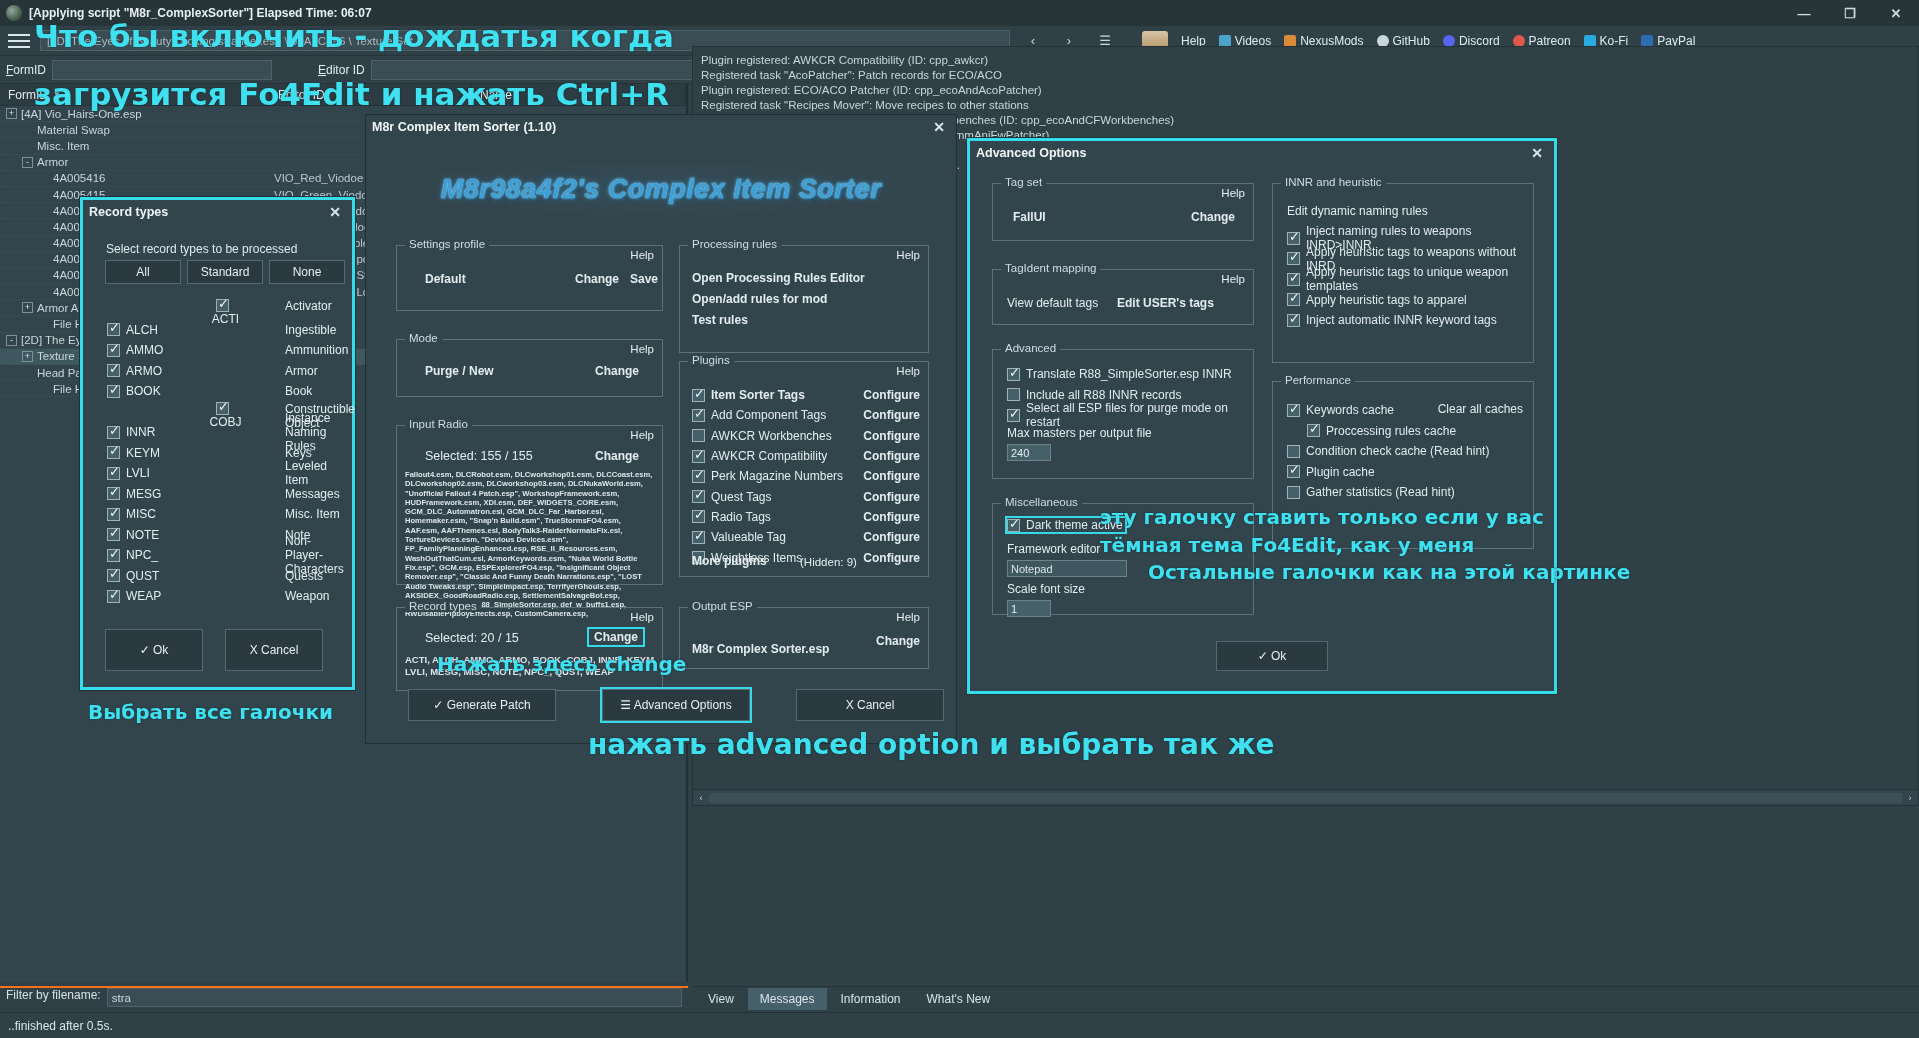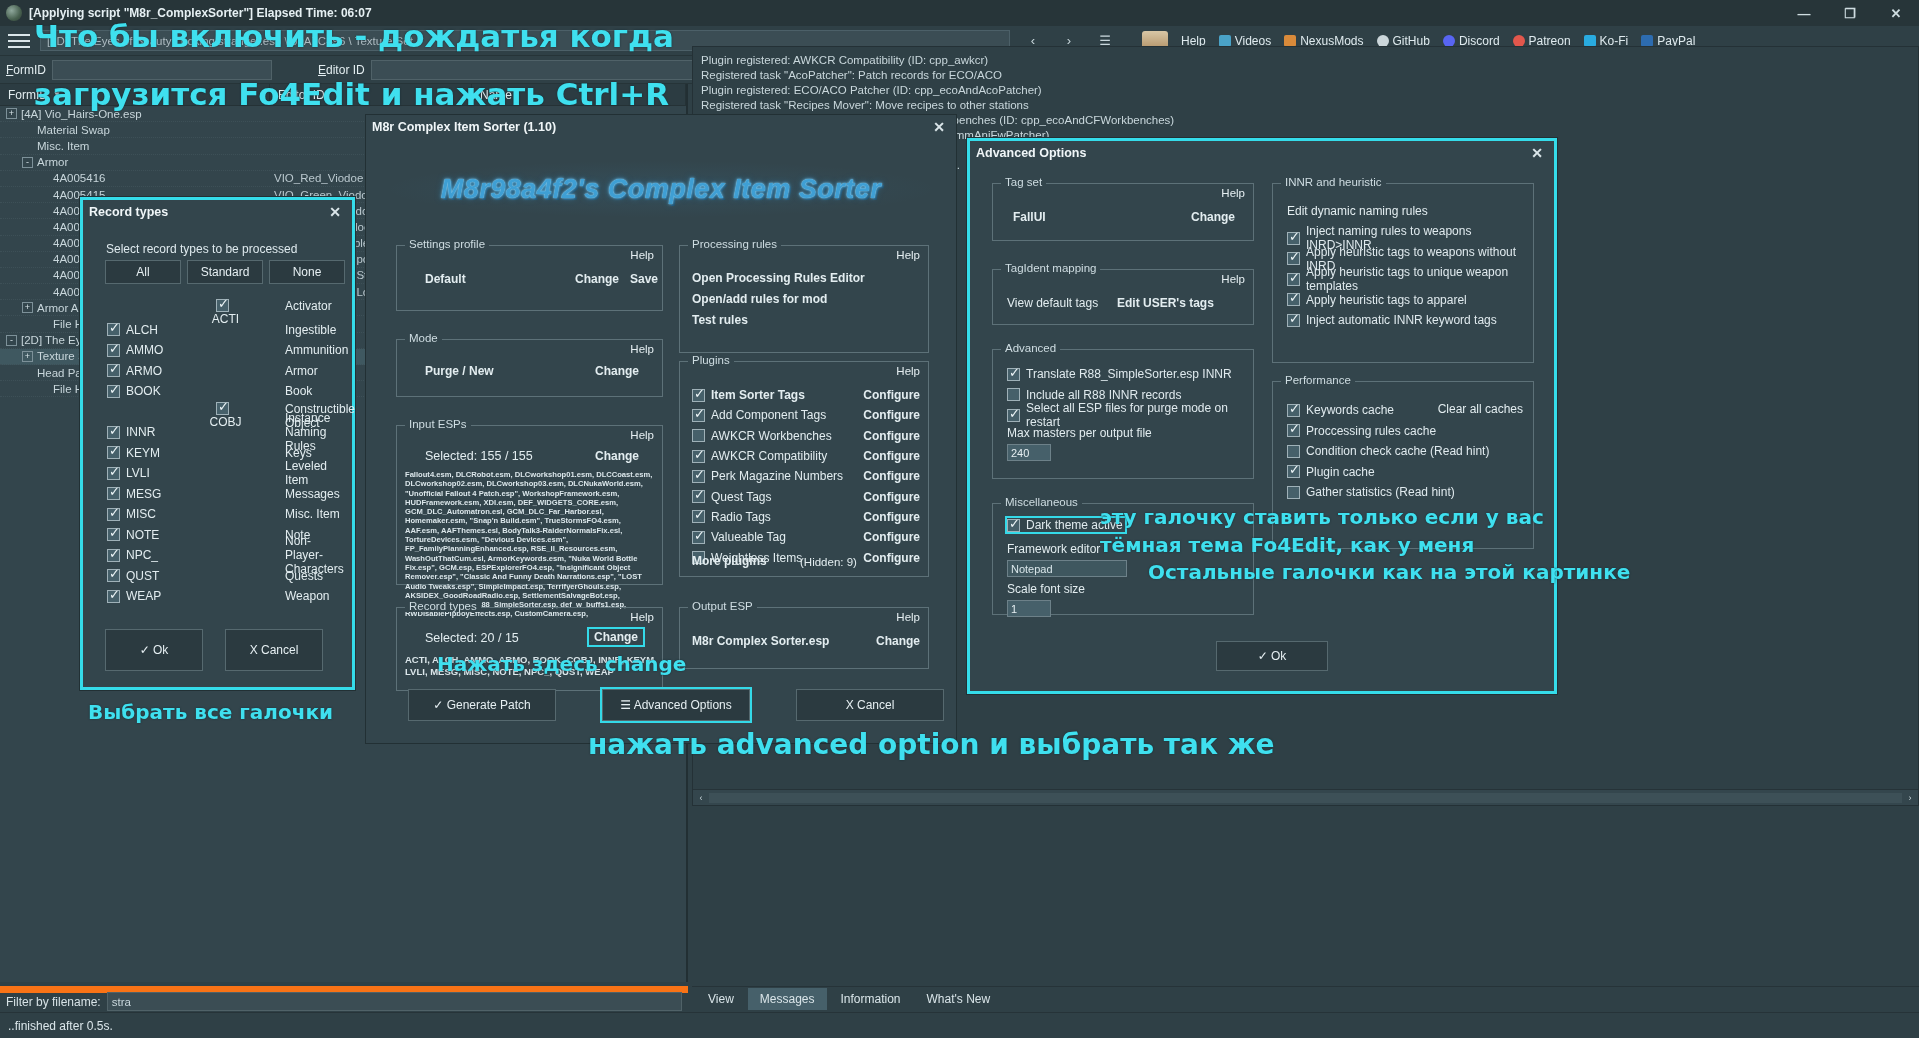--- a/index.html
+++ b/index.html
@@ -109,22 +109,22 @@
     border-top:1px solid #263338; padding-left:4px;
   }
   .tabsbar .tab {
     height:22px; padding:0 12px; display:flex; align-items:center;
     font-size:12px; color:#dae5e9;
   }
   .tabsbar .tab.active { background:#46606a; }
 
   .filterrow {
     position:absolute; left:0; bottom:28px; width:688px; height:24px;
-    display:flex; align-items:center; gap:6px; padding:0 6px;
-    background:#2f4046; border-top:7px solid #f97316;
+    display:flex; align-items:flex-start; gap:6px; padding:0 6px;
+    background:#2f4046; border-top:2px solid #f97316;
   }
   .filterrow .ff { flex:1; height:19px; background:#3b4d54; border:1px solid #506268; color:#c9d7dc; font-size:11.5px; padding:0 4px; display:flex; align-items:center;}
   .statusbar {
     position:absolute; left:0; bottom:0; width:1919px; height:26px;
     display:flex; align-items:center; padding-left:8px;
     background:#2f4046; border-top:1px solid #263338; font-size:12px; color:#dbe6ea;
   }
 
   
   .dlg {
@@ -571,21 +571,21 @@
   </div>
 
   <div class="group" style="left:30px; top:224px; width:267px; height:58px;">
     <span class="glabel">Mode</span>
     <span class="help">Help</span>
     <span class="bold" style="position:absolute; left:28px; top:24px;">Purge / New</span>
     <span class="bold" style="position:absolute; left:198px; top:24px;">Change</span>
   </div>
 
   <div class="group" style="left:30px; top:310px; width:267px; height:160px;">
-    <span class="glabel">Input ESPs</span>
+    <span class="glabel">Input Radio</span>
     <span class="help">Help</span>
     <span style="position:absolute; left:28px; top:23px; font-size:12.5px;">Selected: 155 / 155</span>
     <span class="bold" style="position:absolute; left:198px; top:23px;">Change</span>
     <div class="esptext" style="top:44px;">Fallout4.esm, DLCRobot.esm, DLCworkshop01.esm, DLCCoast.esm, DLCworkshop02.esm, DLCworkshop03.esm, DLCNukaWorld.esm, "Unofficial Fallout 4 Patch.esp", WorkshopFramework.esm, HUDFramework.esm, XDI.esm, DEF_WIDGETS_CORE.esm, GCM_DLC_Automatron.esl, GCM_DLC_Far_Harbor.esl, Homemaker.esm, "Snap'n Build.esm", TrueStormsFO4.esm, AAF.esm, AAFThemes.esl, BodyTalk3-RaiderNormalsFix.esl, TortureDevices.esm, "Devious Devices.esm", FP_FamilyPlanningEnhanced.esp, RSE_II_Resources.esm, WashOutThatCum.esl, ArmorKeywords.esm, "Nuka World Bottle Fix.esp", GCM.esp, ESPExplorerFO4.esp, "Insignificant Object Remover.esp", "Classic And Funny Death Narrations.esp", "LOST Audio Tweaks.esp", SimpleImpact.esp, TerrifyerGhouls.esp, AKSIDEX_GoodRoadRadio.esp, SettlementSalvageBot.esp, RussianTravis.esp, R88_SimpleSorter.esp, def_w_buffs1.esp, RWDisablePipboyEffects.esp, CustomCamera.esp,</div>
   </div>
 
   <div class="group" style="left:30px; top:492px; width:267px; height:84px;">
     <span class="glabel">Record types</span>
     <span class="help">Help</span>
     <span style="position:absolute; left:28px; top:23px; font-size:12.5px;">Selected:  20 / 15</span>
@@ -651,21 +651,21 @@
           <span style="position:absolute;right:0;font-weight:bold;">Configure</span>
         </div>
       </div>
     <span class="bold" style="position:absolute; left:12px; bottom:8px;">More plugins</span>
     <span style="position:absolute; left:120px; bottom:8px; font-size:11.5px;">(Hidden: 9)</span>
   </div>
 
   <div class="group" style="left:313px; top:492px; width:250px; height:62px;">
     <span class="glabel">Output ESP</span>
     <span class="help">Help</span>
-    <span class="bold" style="position:absolute; left:12px; top:26px;text-align:center;">M8r Complex Sorter.esp</span>
+    <span class="bold" style="position:absolute; left:12px; top:34px;text-align:center;">M8r Complex Sorter.esp</span>
     <span class="bold" style="position:absolute; left:196px; top:26px;">Change</span>
   </div>
 
   <div class="btnrow">
     <div class="btn">✓ Generate Patch</div>
     <div class="btn cyanoutline">☰ Advanced Options</div>
     <div class="btn">X Cancel</div>
   </div>
 </div>
 
@@ -749,21 +749,21 @@
   </div>
 
   <div class="group" style="left:302px; top:240px; width:262px; height:168px;">
     <span class="glabel">Performance</span>
     <span style="position:absolute; right:10px; top:20px; font-size:12px;">Clear all caches</span>
     <div id="perf-list" style="position:absolute; left:14px; right:4px; top:18px;">
         <div class="cb" style="height: 20.5px;">
           <span class="cbbox on"></span>
           <span>Keywords cache</span>
         </div>
-        <div class="cb" style="height: 20.5px;">
+        <div class="cb" style="height: 20.5px; margin-left: 20px;">
           <span class="cbbox on"></span>
           <span>Proccessing rules cache</span>
         </div>
         <div class="cb" style="height: 20.5px;">
           <span class="cbbox "></span>
           <span>Condition check cache (Read hint)</span>
         </div>
         <div class="cb" style="height: 20.5px;">
           <span class="cbbox on"></span>
           <span>Plugin cache</span>

